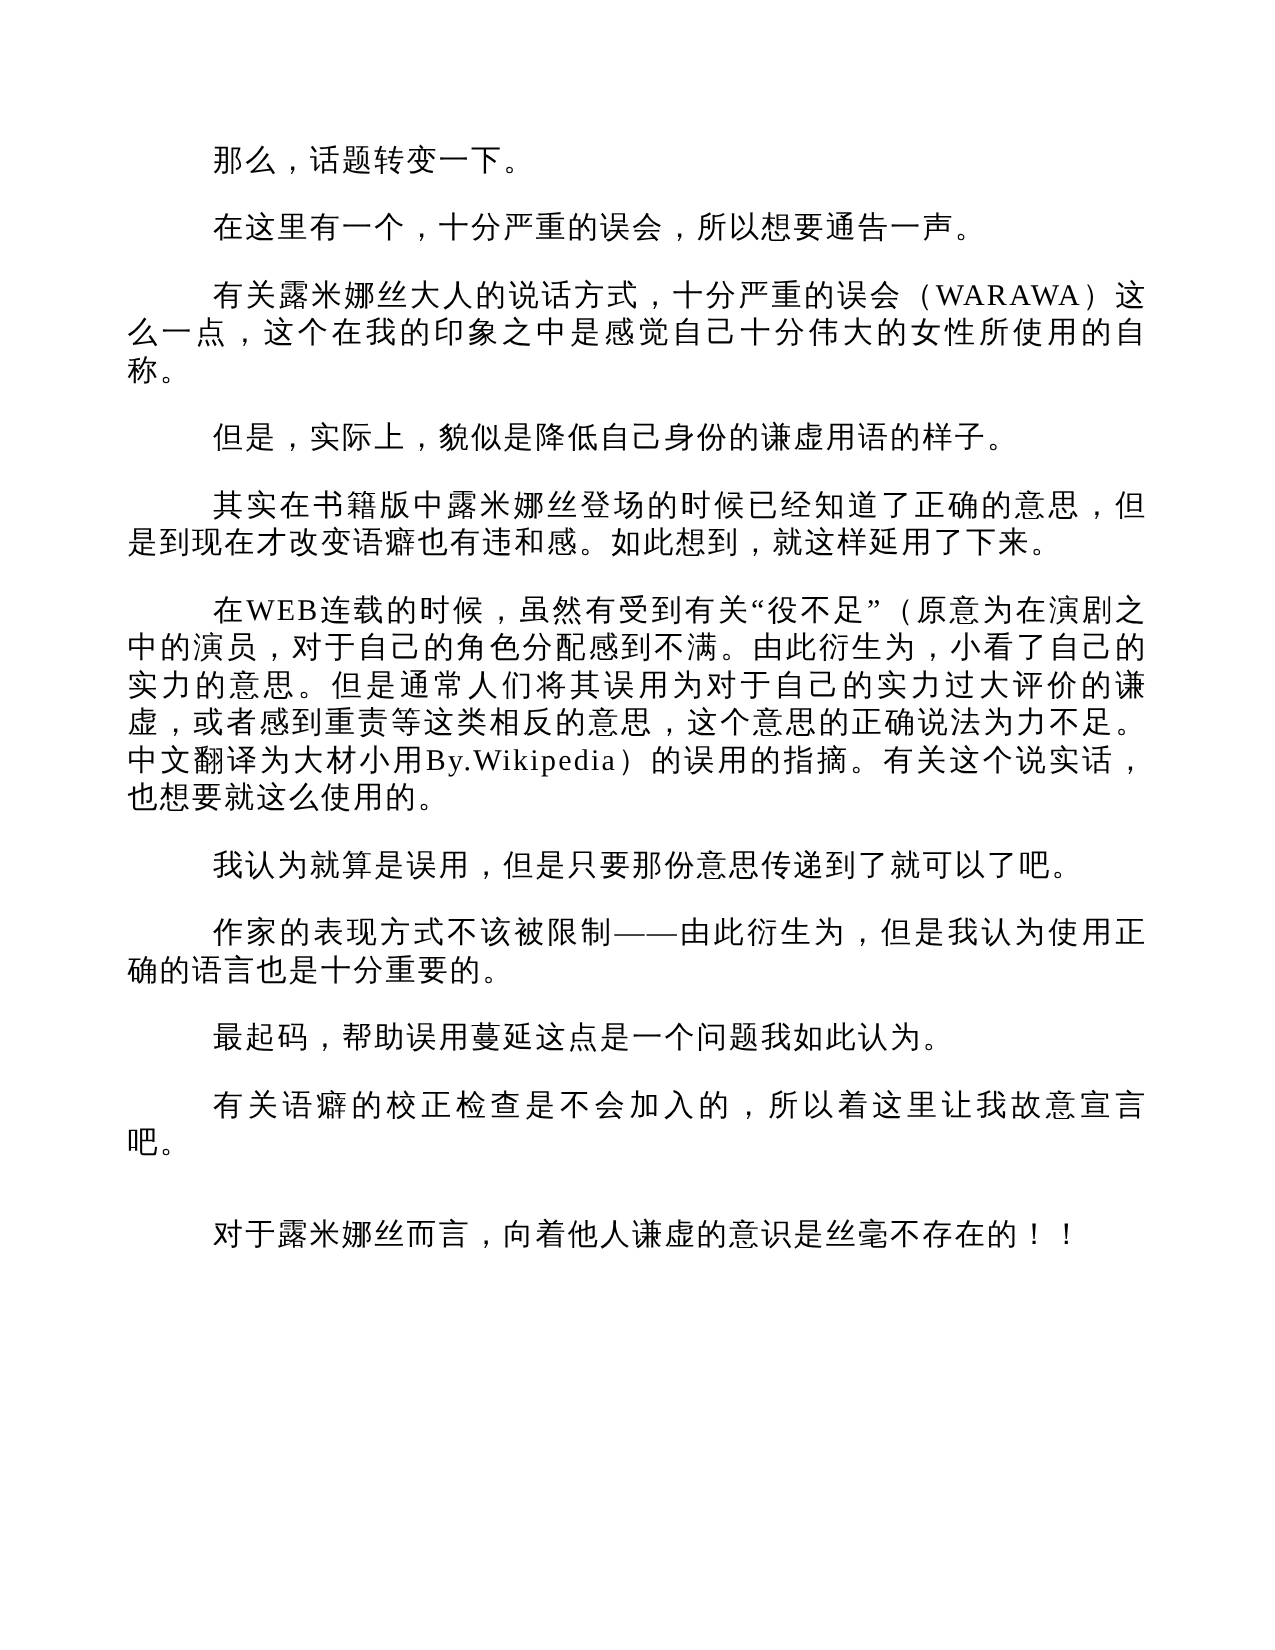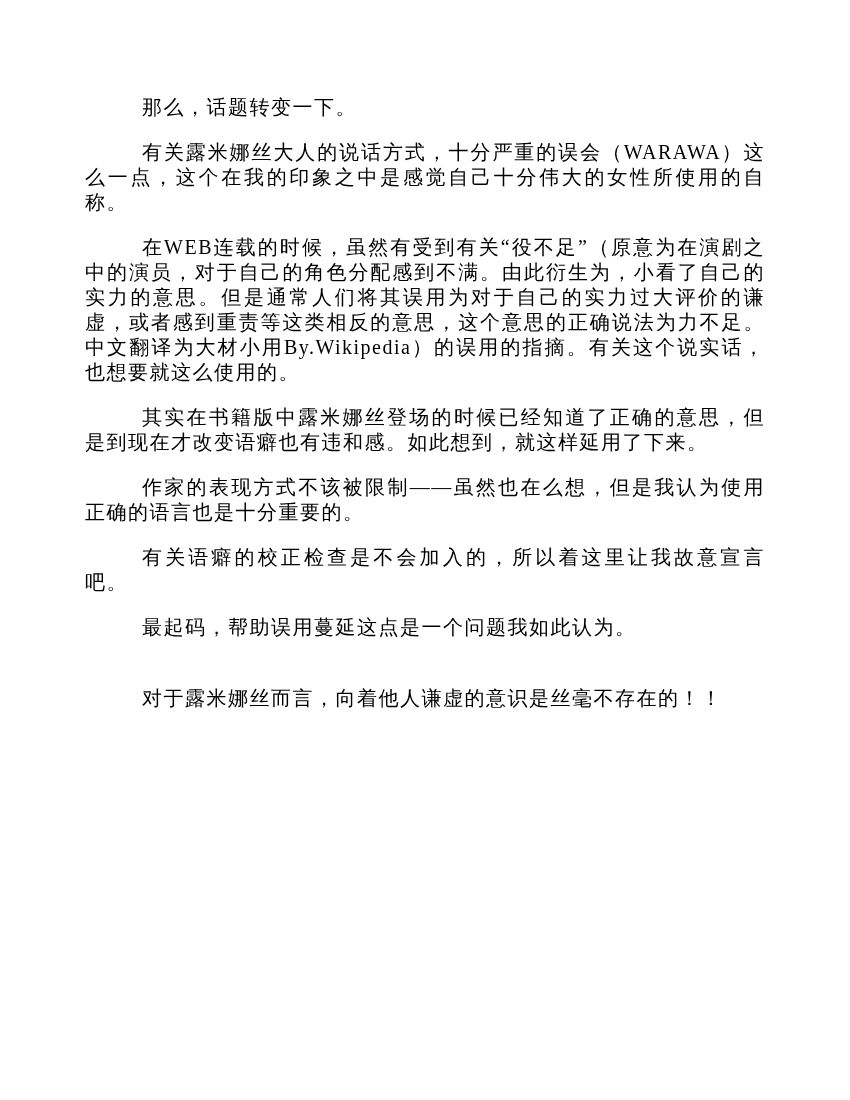--- a/index.html
+++ b/index.html
@@ -30,30 +30,33 @@
     color: #000000;
     text-align: justify;
     text-justify: inter-character;
   }
   .doc-content p {
     margin: 0 0 20px 0;
     text-indent: 57px;
     word-break: break-all;
   }
   .doc-content p.gap-before {
-    margin-top: 46px;
+    margin-top: 36px;
   }
 </style>
 </head>
 <body>
 
 <div class="page">
   <div class="doc-content">
     <p>那么，话题转变一下。</p>
+    <p>在这里有一个，十分严重的误会，所以想要通告一声。</p>
     <p>有关露米娜丝大人的说话方式，十分严重的误会（WARAWA）这么一点，这个在我的印象之中是感觉自己十分伟大的女性所使用的自称。</p>
+    <p>但是，实际上，貌似是降低自己身份的谦虚用语的样子。</p>
+    <p>其实在书籍版中露米娜丝登场的时候已经知道了正确的意思，但是到现在才改变语癖也有违和感。如此想到，就这样延用了下来。</p>
     <p>在WEB连载的时候，虽然有受到有关“役不足”（原意为在演剧之中的演员，对于自己的角色分配感到不满。由此衍生为，小看了自己的实力的意思。但是通常人们将其误用为对于自己的实力过大评价的谦虚，或者感到重责等这类相反的意思，这个意思的正确说法为力不足。中文翻译为大材小用By.Wikipedia）的误用的指摘。有关这个说实话，也想要就这么使用的。</p>
-    <p>其实在书籍版中露米娜丝登场的时候已经知道了正确的意思，但是到现在才改变语癖也有违和感。如此想到，就这样延用了下来。</p>
-    <p>作家的表现方式不该被限制——虽然也在么想，但是我认为使用正确的语言也是十分重要的。</p>
+    <p>我认为就算是误用，但是只要那份意思传递到了就可以了吧。</p>
+    <p>作家的表现方式不该被限制——由此衍生为，但是我认为使用正确的语言也是十分重要的。</p>
+    <p>最起码，帮助误用蔓延这点是一个问题我如此认为。</p>
     <p>有关语癖的校正检查是不会加入的，所以着这里让我故意宣言吧。</p>
-    <p>最起码，帮助误用蔓延这点是一个问题我如此认为。</p>
     <p class="gap-before">对于露米娜丝而言，向着他人谦虚的意识是丝毫不存在的！！</p>
   </div>
 </div>
 
 </body></html>

